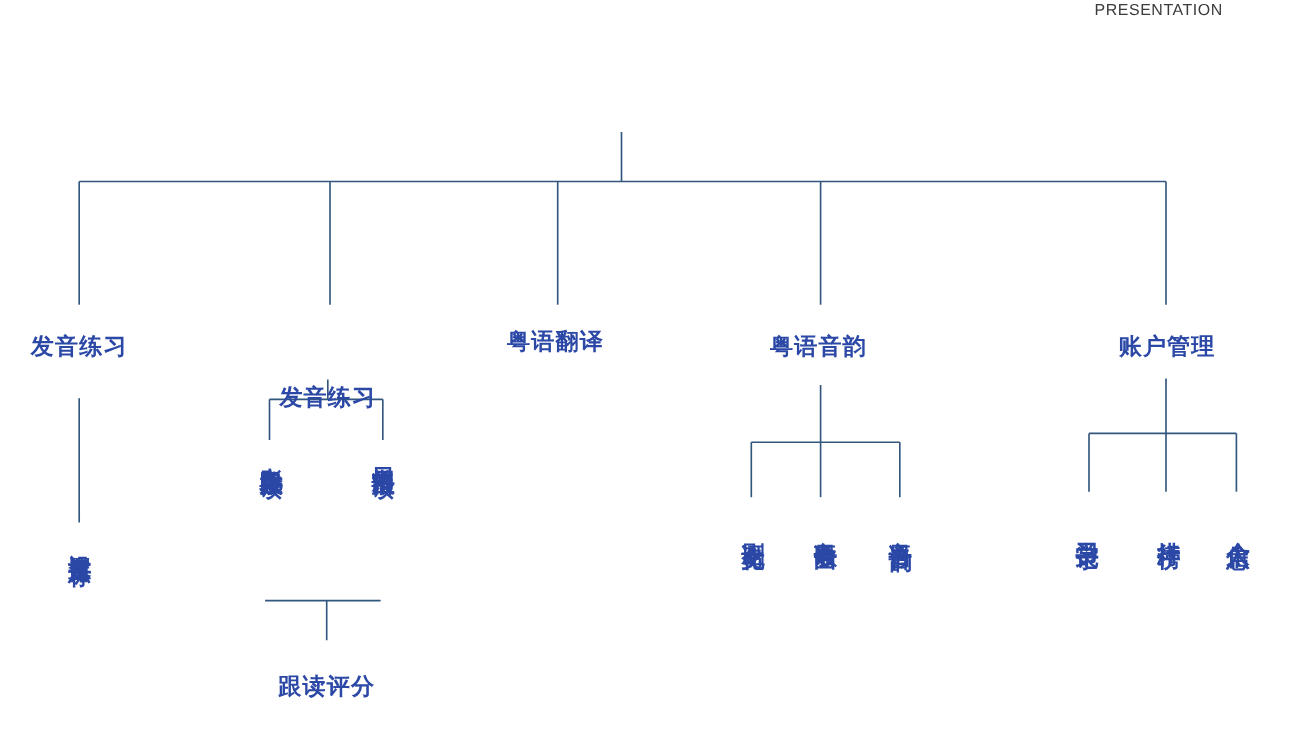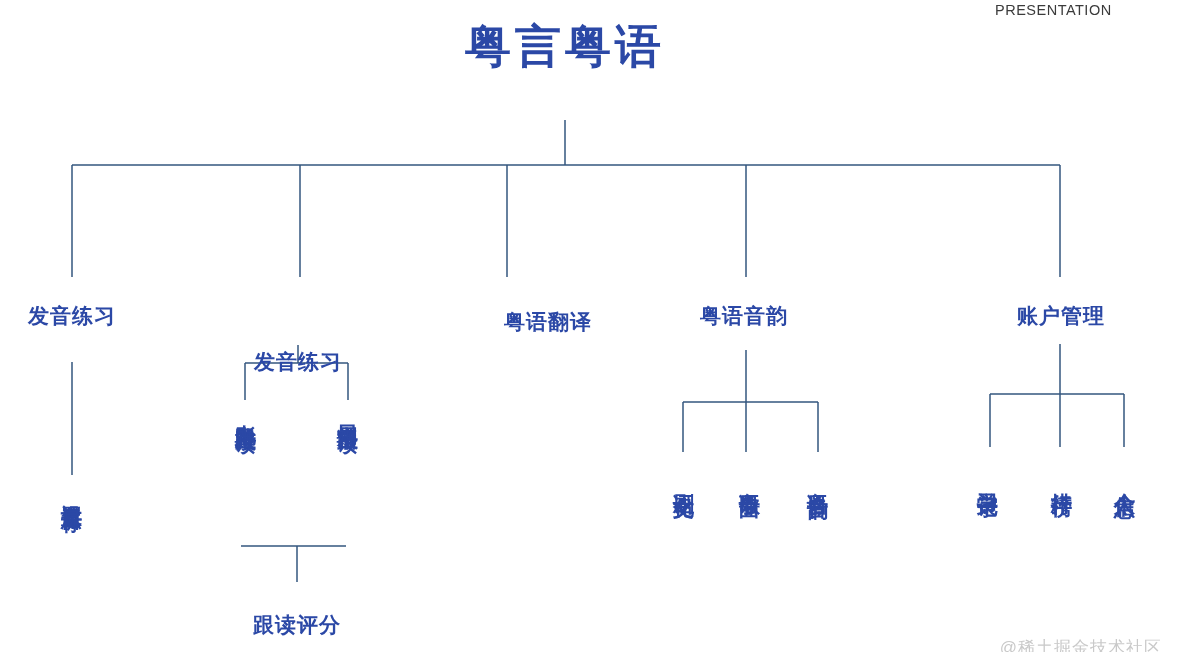--- a/index.html
+++ b/index.html
@@ -74,36 +74,34 @@
 
     <path d="M1060,344 V394"></path>
     <path d="M990,394 H1124"></path>
     <path d="M990,394 V447"></path>
     <path d="M1060,394 V447"></path>
     <path d="M1124,394 V447"></path>
   </svg>
 
   <div class="presentation">PRESENTATION</div>
 
-  <div class="title">粤言粤语</div>
 
   <div class="hlabel" style="top:305px;left:72px;">发音练习</div>
   <div class="hlabel" style="top:305px;left:298px;margin-top:46px;">发音练习</div>
-  <div class="hlabel" style="top:311px;left:505px;margin-left:43px;">粤语翻译</div>
+  <div class="hlabel" style="top:300px;left:505px;">粤语翻译</div>
   <div class="hlabel" style="top:305px;left:744px;">粤语音韵</div>
   <div class="hlabel" style="top:305px;left:1061px;">账户管理</div>
 
   <div class="vlabel" style="top:488px;left:72px;">设置每日目标</div>
 
   <div class="vlabel" style="top:408px;left:246px;">电影片段跟读</div>
   <div class="vlabel" style="top:408px;left:348px;">日常用语跟读</div>
   <div class="hlabel" style="top:614px;left:297px;">跟读评分</div>
 
   <div class="vlabel" style="top:476px;left:684px;">剧语文化</div>
   <div class="vlabel" style="top:476px;left:750px;">粤语歌曲</div>
   <div class="vlabel" style="top:476px;left:818px;">粤语音韵</div>
 
   <div class="vlabel" style="top:476px;left:988px;">学习记录</div>
   <div class="vlabel" style="top:476px;left:1062px;">排行榜</div>
   <div class="vlabel" style="top:476px;left:1125px;">个人信息</div>
 
-  <div class="watermark">@稀土掘金技术社区</div>
 </div>
 
 </body></html>

